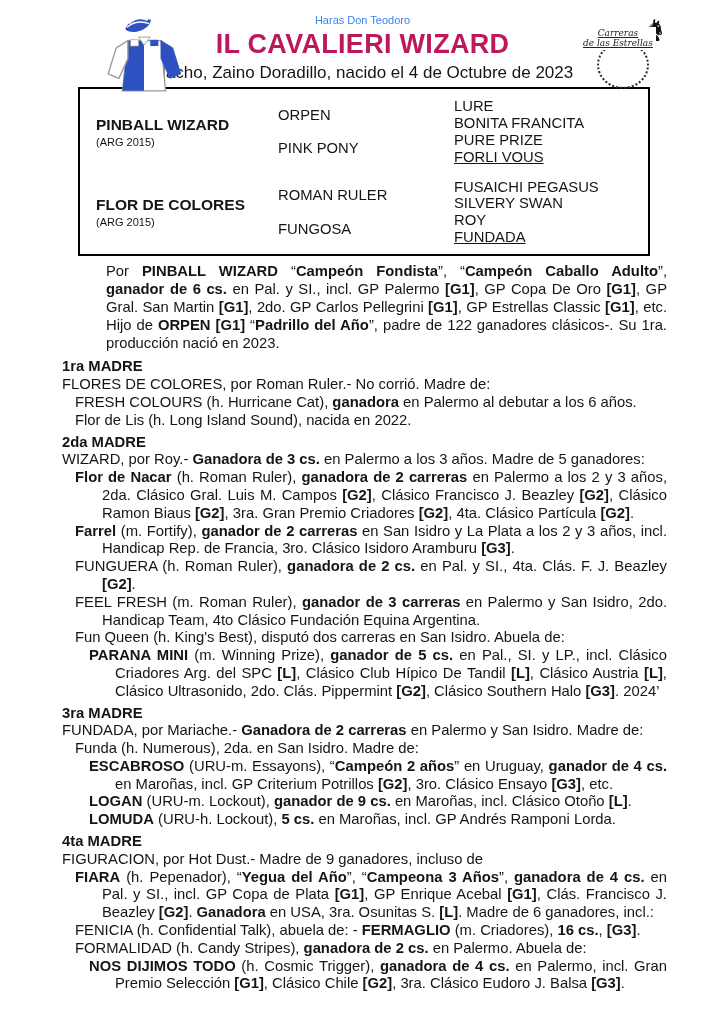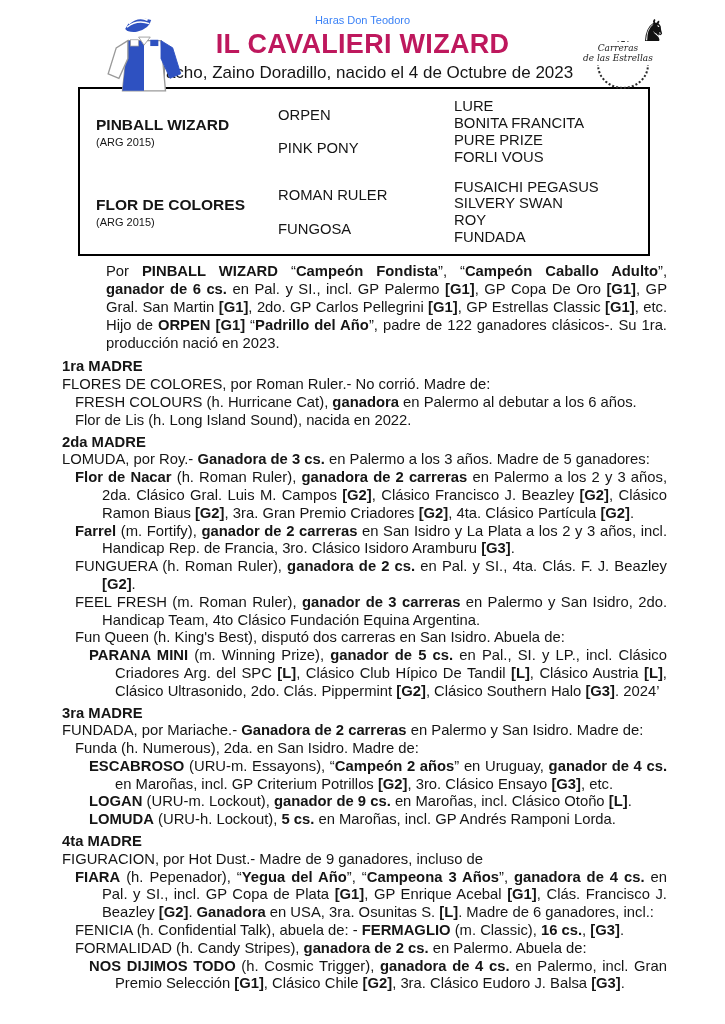--- a/index.html
+++ b/index.html
@@ -12,37 +12,37 @@
   .header { position: relative; padding-top: 14px; text-align: center; }
   .farm { font-size: 11px; color: #3b82f6; }
   .title { font-size: 27px; font-weight: bold; color: #be185d; margin-top: 3px; letter-spacing: .3px; }
   .subtitle { font-size: 17px; margin-top: 3px; }
   .silks { position: absolute; left: 92px; top: 12px; width: 104px; height: 86px; }
   .logo { position: absolute; right: 56px; top: 26px; width: 86px; height: 70px; }
   .logo-ring { position: absolute; left: 14px; top: 15px; width: 52px; height: 48px;
                border: 2px dotted #2b2b2b; border-radius: 50%; }
   .logo-horse { position: absolute; right: 2px; top: -10px; font-size: 30px; color: #111;
                 transform: scaleX(-1); line-height: 1; }
-  .logo-script { position: absolute; left: 0px; top: 16px; background: #fff;
+  .logo-script { position: absolute; left: 0px; top: 1px; background: #fff;
                  font-family: "DejaVu Serif", serif; font-style: italic;
-                 font-size: 9px; line-height: 1.15; padding: 1px 3px 1px 0; color: #222; }
+                 font-size: 9px; line-height: 1.15; padding: 1px 3px 1px 0; color: #222; text-decoration: underline; }
   
   .ped-box {
     width: 572px; margin: 4px auto 0 78px; border: 2px solid #000;
     padding: 9px 6px 9px 16px; display: flex; flex-direction: column; gap: 13px;
     font-size: 14.8px;
   }
   .ped-half { display: grid; grid-template-columns: 182px 176px auto; grid-auto-rows: 16.8px; align-items: center; }
   .subject   { grid-column: 1; grid-row: 1 / 5; }
   .subj-name { font-weight: bold; font-size: 15.5px; }
   .subj-origin { font-size: 11px; margin-top: 2px; }
   .parent { grid-column: 2; }
   .p1 { grid-row: 1 / 3; } .p2 { grid-row: 3 / 5; }
   .gg { grid-column: 3; }
-  .g1 { grid-row: 1; } .g2 { grid-row: 2; } .g3 { grid-row: 3; } .g4 { grid-row: 4; }
+  .g1 { grid-row: 1; } .g2 { grid-row: 2; } .g3 { grid-row: 3; } .g4 { grid-row: 4; text-decoration: underline; }
   
   .content { margin: 7px 58px 0 62px; font-size: 14.8px; line-height: 17.8px; text-align: justify; }
   .content .b, .content b { font-weight: bold; }
   .intro { margin-bottom: 6px; margin-left: 44px; }
   .sec-heading { font-weight: bold; margin-top: 4px; text-align: left; }
   .entry { margin: 0; }
   .ind0 { padding-left: 0; }
   .ind1 { padding-left: 40px; text-indent: -27px; }
   .ind2 { padding-left: 53px; text-indent: -26px; }
 </style>
@@ -114,35 +114,35 @@
   </div>
 
   <div class="content">
     <p class="intro"><span>Por </span><span class="b">PINBALL WIZARD</span><span> “</span><span class="b">Campeón Fondista</span><span>”, “</span><span class="b">Campeón Caballo Adulto</span><span>”, </span><span class="b">ganador de 6 cs.</span><span> en Pal. y SI., incl. GP Palermo </span><span class="b">[G1]</span><span>, GP Copa De Oro </span><span class="b">[G1]</span><span>, GP Gral. San Martin </span><span class="b">[G1]</span><span>, 2do. GP Carlos Pellegrini </span><span class="b">[G1]</span><span>, GP Estrellas Classic </span><span class="b">[G1]</span><span>, etc. Hijo de </span><span class="b">ORPEN [G1]</span><span> “</span><span class="b">Padrillo del Año</span><span>”, padre de 122 ganadores clásicos-. Su 1ra. producción nació en 2023.</span></p>
     <div>
         <p class="sec-heading">1ra MADRE</p>
         <p class="entry ind0"><span>FLORES DE COLORES, por Roman Ruler.-  No corrió. Madre de:</span></p>
         <p class="entry ind1"><span>FRESH COLOURS (h. Hurricane Cat), </span><span class="b">ganadora</span><span> en Palermo al debutar a los 6 años.</span></p>
         <p class="entry ind1"><span>Flor de Lis (h. Long Island Sound), nacida en 2022.</span></p>
         <p class="sec-heading">2da MADRE</p>
-        <p class="entry ind0"><span>LOMUDA, por Roy.- </span><span class="b">Ganadora de 3 cs.</span><span> en Palermo a los 3 años. Madre de 5 ganadores:</span></p>
+        <p class="entry ind0"><span>WIZARD, por Roy.- </span><span class="b">Ganadora de 3 cs.</span><span> en Palermo a los 3 años. Madre de 5 ganadores:</span></p>
         <p class="entry ind1"><span class="b">Flor de Nacar</span><span> (h. Roman Ruler), </span><span class="b">ganadora de 2 carreras</span><span> en Palermo a los 2 y 3 años, 2da. Clásico Gral. Luis M. Campos </span><span class="b">[G2]</span><span>, Clásico Francisco J. Beazley </span><span class="b">[G2]</span><span>, Clásico Ramon Biaus </span><span class="b">[G2]</span><span>, 3ra. Gran Premio Criadores </span><span class="b">[G2]</span><span>, 4ta. Clásico Partícula </span><span class="b">[G2]</span><span>.</span></p>
         <p class="entry ind1"><span class="b">Farrel</span><span> (m. Fortify), </span><span class="b">ganador de 2 carreras</span><span> en San Isidro y La Plata a los 2 y 3 años, incl. Handicap Rep. de Francia, 3ro. Clásico Isidoro Aramburu </span><span class="b">[G3]</span><span>.</span></p>
         <p class="entry ind1"><span>FUNGUERA (h. Roman Ruler), </span><span class="b">ganadora de 2 cs.</span><span> en Pal. y SI., 4ta. Clás. F. J. Beazley </span><span class="b">[G2]</span><span>.</span></p>
         <p class="entry ind1"><span>FEEL FRESH (m. Roman Ruler), </span><span class="b">ganador de 3 carreras</span><span> en Palermo y San Isidro, 2do. Handicap Team, 4to Clásico Fundación Equina Argentina.</span></p>
         <p class="entry ind1"><span>Fun Queen (h. King's Best), disputó dos carreras en San Isidro. Abuela de:</span></p>
         <p class="entry ind2"><span class="b">PARANA MINI</span><span> (m. Winning Prize), </span><span class="b">ganador de 5 cs.</span><span> en Pal., SI. y LP., incl. Clásico Criadores Arg. del SPC </span><span class="b">[L]</span><span>, Clásico Club Hípico De Tandil </span><span class="b">[L]</span><span>, Clásico Austria </span><span class="b">[L]</span><span>, Clásico Ultrasonido, 2do. Clás. Pippermint </span><span class="b">[G2]</span><span>, Clásico Southern Halo </span><span class="b">[G3]</span><span>. 2024’</span></p>
         <p class="sec-heading">3ra MADRE</p>
         <p class="entry ind0"><span>FUNDADA, por Mariache.- </span><span class="b">Ganadora de 2 carreras</span><span> en Palermo y San Isidro. Madre de:</span></p>
         <p class="entry ind1"><span>Funda (h. Numerous), 2da. en San Isidro. Madre de:</span></p>
         <p class="entry ind2"><span class="b">ESCABROSO</span><span> (URU-m. Essayons), “</span><span class="b">Campeón 2 años</span><span>” en Uruguay, </span><span class="b">ganador de 4 cs.</span><span> en Maroñas, incl. GP Criterium Potrillos </span><span class="b">[G2]</span><span>, 3ro. Clásico Ensayo </span><span class="b">[G3]</span><span>, etc.</span></p>
         <p class="entry ind2"><span class="b">LOGAN</span><span> (URU-m. Lockout), </span><span class="b">ganador de 9 cs.</span><span> en Maroñas, incl. Clásico Otoño </span><span class="b">[L]</span><span>.</span></p>
         <p class="entry ind2"><span class="b">LOMUDA</span><span> (URU-h. Lockout), </span><span class="b">5 cs.</span><span> en Maroñas, incl. GP Andrés Ramponi Lorda.</span></p>
         <p class="sec-heading">4ta MADRE</p>
         <p class="entry ind0"><span>FIGURACION, por Hot Dust.- Madre de 9 ganadores, incluso de</span></p>
         <p class="entry ind1"><span class="b">FIARA</span><span> (h. Pepenador), “</span><span class="b">Yegua del Año</span><span>”, “</span><span class="b">Campeona 3 Años</span><span>”, </span><span class="b">ganadora de 4 cs.</span><span> en Pal. y SI., incl. GP Copa de Plata </span><span class="b">[G1]</span><span>, GP Enrique Acebal </span><span class="b">[G1]</span><span>, Clás. Francisco J. Beazley </span><span class="b">[G2]</span><span>. </span><span class="b">Ganadora</span><span> en USA, 3ra. Osunitas S. </span><span class="b">[L]</span><span>. Madre de 6 ganadores, incl.:</span></p>
-        <p class="entry ind1"><span>FENICIA (h. Confidential Talk), abuela de: - </span><span class="b">FERMAGLIO</span><span> (m. Classic), </span><span class="b">16 cs.</span><span>, </span><span class="b">[G3]</span><span>.</span></p>
+        <p class="entry ind1"><span>FENICIA (h. Confidential Talk), abuela de: - </span><span class="b">FERMAGLIO</span><span> (m. Criadores), </span><span class="b">16 cs.</span><span>, </span><span class="b">[G3]</span><span>.</span></p>
         <p class="entry ind1"><span>FORMALIDAD (h. Candy Stripes), </span><span class="b">ganadora de 2 cs.</span><span> en Palermo. Abuela de:</span></p>
         <p class="entry ind2"><span class="b">NOS DIJIMOS TODO</span><span> (h. Cosmic Trigger), </span><span class="b">ganadora de 4 cs.</span><span> en Palermo, incl. Gran Premio Selección </span><span class="b">[G1]</span><span>, Clásico Chile </span><span class="b">[G2]</span><span>, 3ra. Clásico Eudoro J. Balsa </span><span class="b">[G3]</span><span>.</span></p>
       </div>
   </div>
 
 </div>
 
 </body></html>

